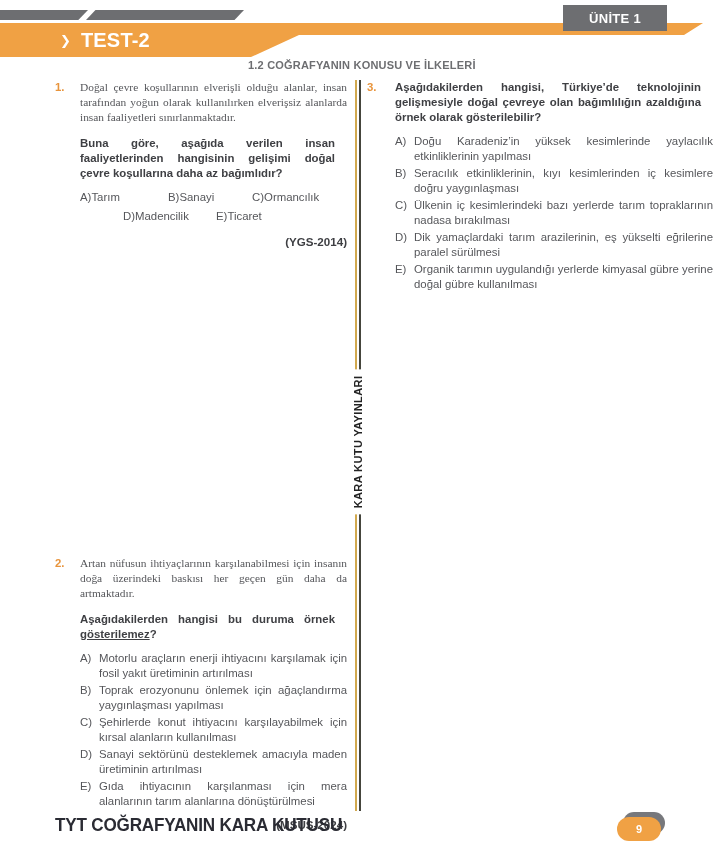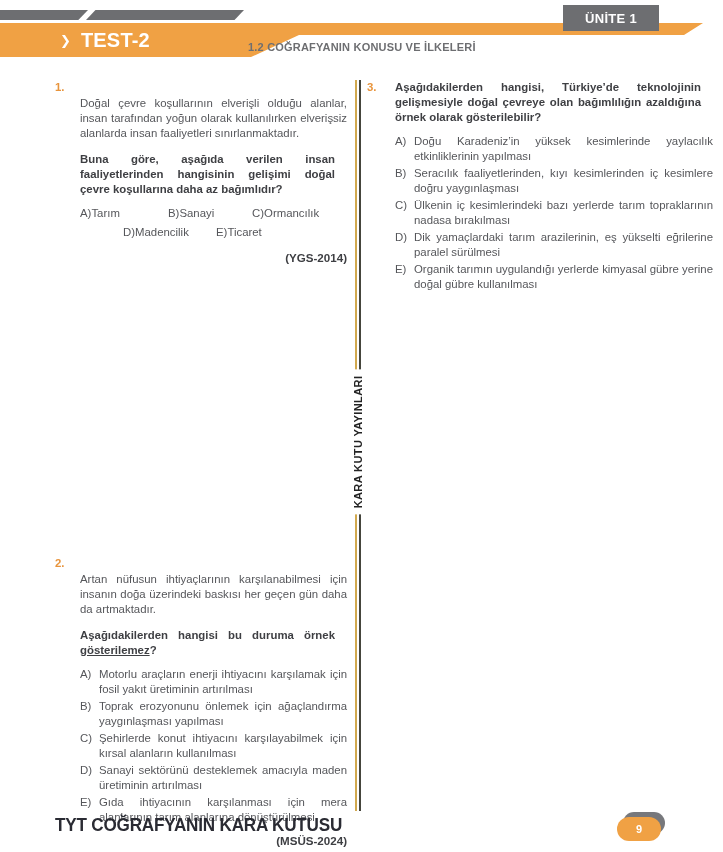--- a/index.html
+++ b/index.html
@@ -12,23 +12,23 @@
   .gray-bar{position:absolute;background:#6D6E71;}
   .bar1{left:0;top:10px;width:88px;height:10px;clip-path:polygon(0 0,100% 0,89% 100%,0 100%);}
   .bar2{left:86px;top:10px;width:158px;height:10px;clip-path:polygon(6% 0,100% 0,94% 100%,0 100%);}
   .orange-banner{
     position:absolute;left:0;top:23px;width:705px;height:34px;background:#F0A144;
     clip-path:polygon(0 0,703px 0,684px 12px,299px 12px,251px 34px,0 34px);
   }
   .test-label-wrap{position:absolute;left:60px;top:29px;color:#ffffff;display:flex;align-items:center;gap:10px;}
   .chevron{font-size:13px;font-weight:700;line-height:1;}
   .test-label{font-size:20px;font-weight:700;letter-spacing:.2px;}
-  .section-title{position:absolute;left:248px;top:41px;font-size:11px;font-weight:700;color:#6D6E71;letter-spacing:.2px;}
+  .section-title{position:absolute;left:248px;top:59px;font-size:11px;font-weight:700;color:#6D6E71;letter-spacing:.2px;}
   .unit-badge{
-    position:absolute;left:563px;top:5px;width:96px;height:26px;background:#6D6E71;
+    position:absolute;left:563px;top:5px;width:104px;height:26px;background:#6D6E71;
     color:#fff;font-size:13px;font-weight:700;display:flex;align-items:center;justify-content:center;letter-spacing:.3px;
   }
   
   .vdiv{position:absolute;left:355px;width:2px;border-left:2px solid #D2A94F;border-right:0;background:transparent;}
   .vdiv::after{content:"";position:absolute;left:2px;top:0;bottom:0;width:2px;background:#45453C;}
   .vdiv.seg1{top:80px;height:302px;}
   .vdiv.seg2{top:503px;height:308px;}
   .publisher{
     position:absolute;left:358px;top:442px;transform:translate(-50%,-50%) rotate(-90deg);
     white-space:nowrap;font-size:11px;font-weight:700;color:#232323;letter-spacing:.4px;background:#fff;padding:0 6px;
@@ -36,21 +36,21 @@
   
   .q{position:absolute;font-size:11.4px;line-height:15px;}
   .q-left{left:55px;width:292px;}
   .q-right{left:367px;width:346px;}
   #q1{top:80px;}
   #q2{top:556px;}
   #q3{top:80px;}
   .qnum{position:absolute;left:0;top:0;color:#E8943C;font-weight:700;}
   .qbody{margin-left:25px;}
   .q-right .qbody{margin-left:28px;}
-  .intro{text-align:justify;margin:16px 0 11px 0;}
+  .intro{text-align:justify;margin:0 0 11px 0;font-family:Liberation Serif, serif;}
   .stem{text-align:justify;margin:0 12px 9px 0;font-weight:700;color:#3E3F43;}
   .stem .ul{text-decoration:underline;}
   .opt{position:relative;padding-left:19px;text-align:justify;margin:0 0 2px 0;}
   .opt .lbl{position:absolute;left:0;top:0;}
   .inline-opts{position:relative;height:36px;margin-top:3px;}
   .inline-opts span{position:absolute;white-space:nowrap;}
   .io-a{left:0;top:0;} .io-b{left:88px;top:0;} .io-c{left:172px;top:0;}
   .io-d{left:43px;top:19px;} .io-e{left:136px;top:19px;}
   .source{text-align:right;font-weight:700;color:#3E3F43;margin-top:8px;font-size:11.6px;}
   
@@ -109,21 +109,21 @@
     <div class="opt"><span class="lbl">E)</span><span>Gıda ihtiyacının karşılanması için mera alanlarının tarım alanlarına dönüştürülmesi</span></div>
     <div class="source">(MSÜS-2024)</div>
   </div>
 </div>
 
 <div class="q q-right" id="q3">
   <span class="qnum">3.</span>
   <div class="qbody">
     <p class="stem">Aşağıdakilerden hangisi, Türkiye’de teknolojinin gelişmesiyle doğal çevreye olan bağımlılığın azaldığına örnek olarak gösterilebilir?</p>
     <div class="opt"><span class="lbl">A)</span><span>Doğu Karadeniz’in yüksek kesimlerinde yaylacılık etkinliklerinin yapılması</span></div>
-    <div class="opt"><span class="lbl">B)</span><span>Seracılık faaliyetlerinden, kıyı kesimlerinden iç kesimlere doğru yaygınlaşması</span></div>
+    <div class="opt"><span class="lbl">B)</span><span>Seracılık etkinliklerinin, kıyı kesimlerinden iç kesimlere doğru yaygınlaşması</span></div>
     <div class="opt"><span class="lbl">C)</span><span>Ülkenin iç kesimlerindeki bazı yerlerde tarım topraklarının nadasa bırakılması</span></div>
     <div class="opt"><span class="lbl">D)</span><span>Dik yamaçlardaki tarım arazilerinin, eş yükselti eğrilerine paralel sürülmesi</span></div>
     <div class="opt"><span class="lbl">E)</span><span>Organik tarımın uygulandığı yerlerde kimyasal gübre yerine doğal gübre kullanılması</span></div>
   </div>
 </div>
 
 <div class="footer-title">TYT COĞRAFYANIN KARA KUTUSU</div>
 <div class="page-badge-back"></div>
 <div class="page-badge">9</div>
 

